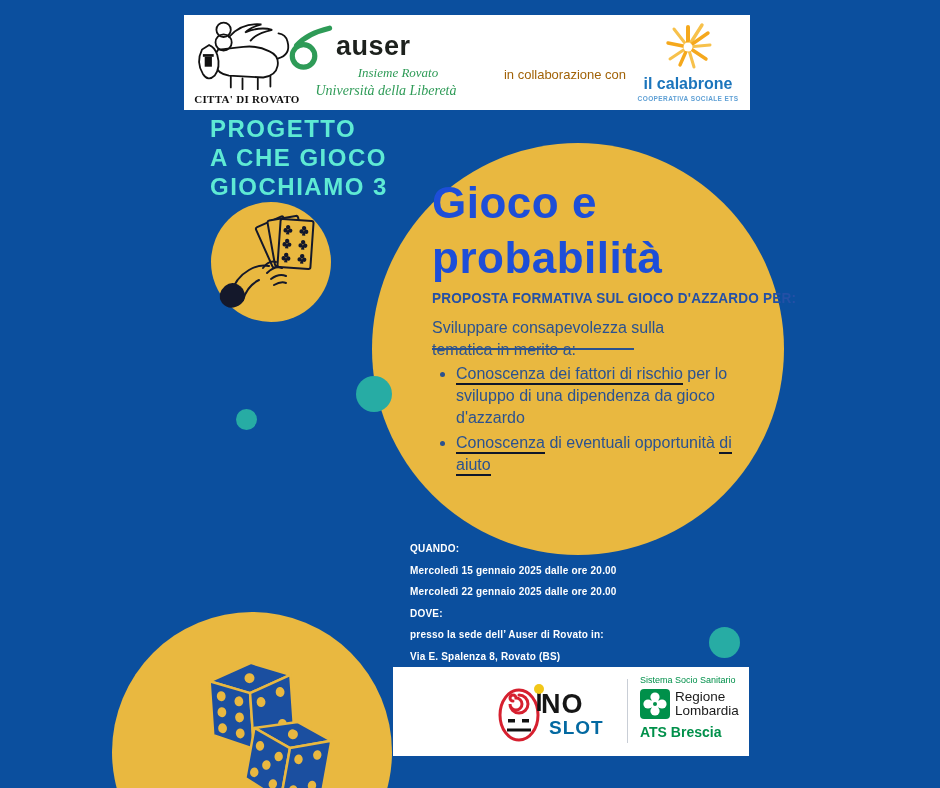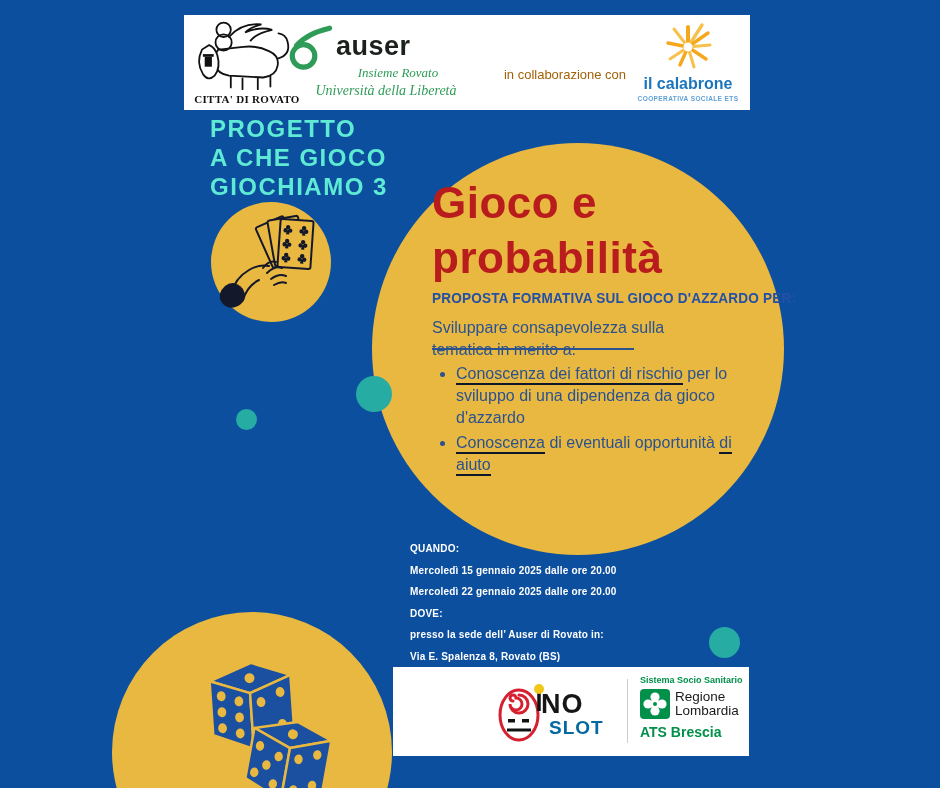--- a/index.html
+++ b/index.html
@@ -33,21 +33,21 @@
   .big-circle{position:absolute;left:372px;top:143px;width:412px;height:412px;border-radius:50%;
     background:#E9B840;}
   .dice-circle{position:absolute;left:112px;top:612px;width:280px;height:280px;border-radius:50%;
     background:#E9B840;}
   .dot{position:absolute;border-radius:50%;background:#27ACA4;}
   .dot-a{left:356px;top:376px;width:36px;height:36px;}
   .dot-b{left:236px;top:409px;width:21px;height:21px;}
   .dot-c{left:709px;top:627px;width:31px;height:31px;}
 
   
-  .main-title{position:absolute;left:60px;top:32px;color:#b91c1c;font-size:44px;font-weight:bold;
+  .main-title{position:absolute;left:60px;top:32px;color:#1d4ed8;font-size:44px;font-weight:bold;
     line-height:55px;letter-spacing:.5px;}
   .kicker{position:absolute;left:60px;top:147px;width:320px;color:#2450A6;font-size:14px;
     font-weight:800;letter-spacing:.2px;white-space:nowrap;transform:scaleX(.97);transform-origin:left;}
   .intro{position:absolute;left:60px;top:174px;width:260px;color:#2B5290;font-size:16px;
     font-weight:500;line-height:22px;}
   .intro-rule{position:absolute;left:0;top:31px;width:202px;height:2px;background:#2B5290;}
   .bullets{position:absolute;left:68px;top:220px;width:310px;color:#2B5290;font-size:16px;
     font-weight:500;line-height:22px;}
   .bullets ul{margin:0;padding:0 0 0 16px;list-style:disc;}
   .bullets li{margin:0 0 3px 0;}
@@ -57,21 +57,21 @@
   .schedule{position:absolute;left:410px;top:538px;color:#ffffff;font-size:10px;font-weight:bold;
     line-height:21.5px;letter-spacing:.2px;}
 
   
   .footer-box{position:absolute;left:393px;top:667px;width:356px;height:89px;background:#ffffff;}
   .noslot{position:absolute;left:100px;top:14px;width:125px;height:64px;}
   .noslot-no{position:absolute;left:48px;top:8px;font-size:27px;font-weight:800;color:#161616;letter-spacing:1px;}
   .noslot-slot{position:absolute;left:56px;top:36px;font-size:19px;font-weight:800;color:#0369a1;letter-spacing:1px;text-align:right;}
   .footer-divider{position:absolute;left:234px;top:12px;width:1px;height:64px;background:#c9ced6;}
   .regione{position:absolute;left:247px;top:8px;width:104px;}
-  .regione-sistema{font-size:9px;font-weight:bold;color:#00904A;white-space:nowrap;}
+  .regione-sistema{font-size:9px;font-weight:normal;color:#00904A;white-space:nowrap;}
   .regione-row{display:flex;align-items:center;margin-top:4px;}
   .regione-name{font-size:13.5px;line-height:14px;color:#1a1a1a;font-weight:500;margin-left:5px;}
   .regione-ats{font-size:14px;font-weight:bold;color:#00904A;margin-top:5px;}
 </style>
 </head>
 <body>
 
 <div id="poster">
 
   <div class="banner">

